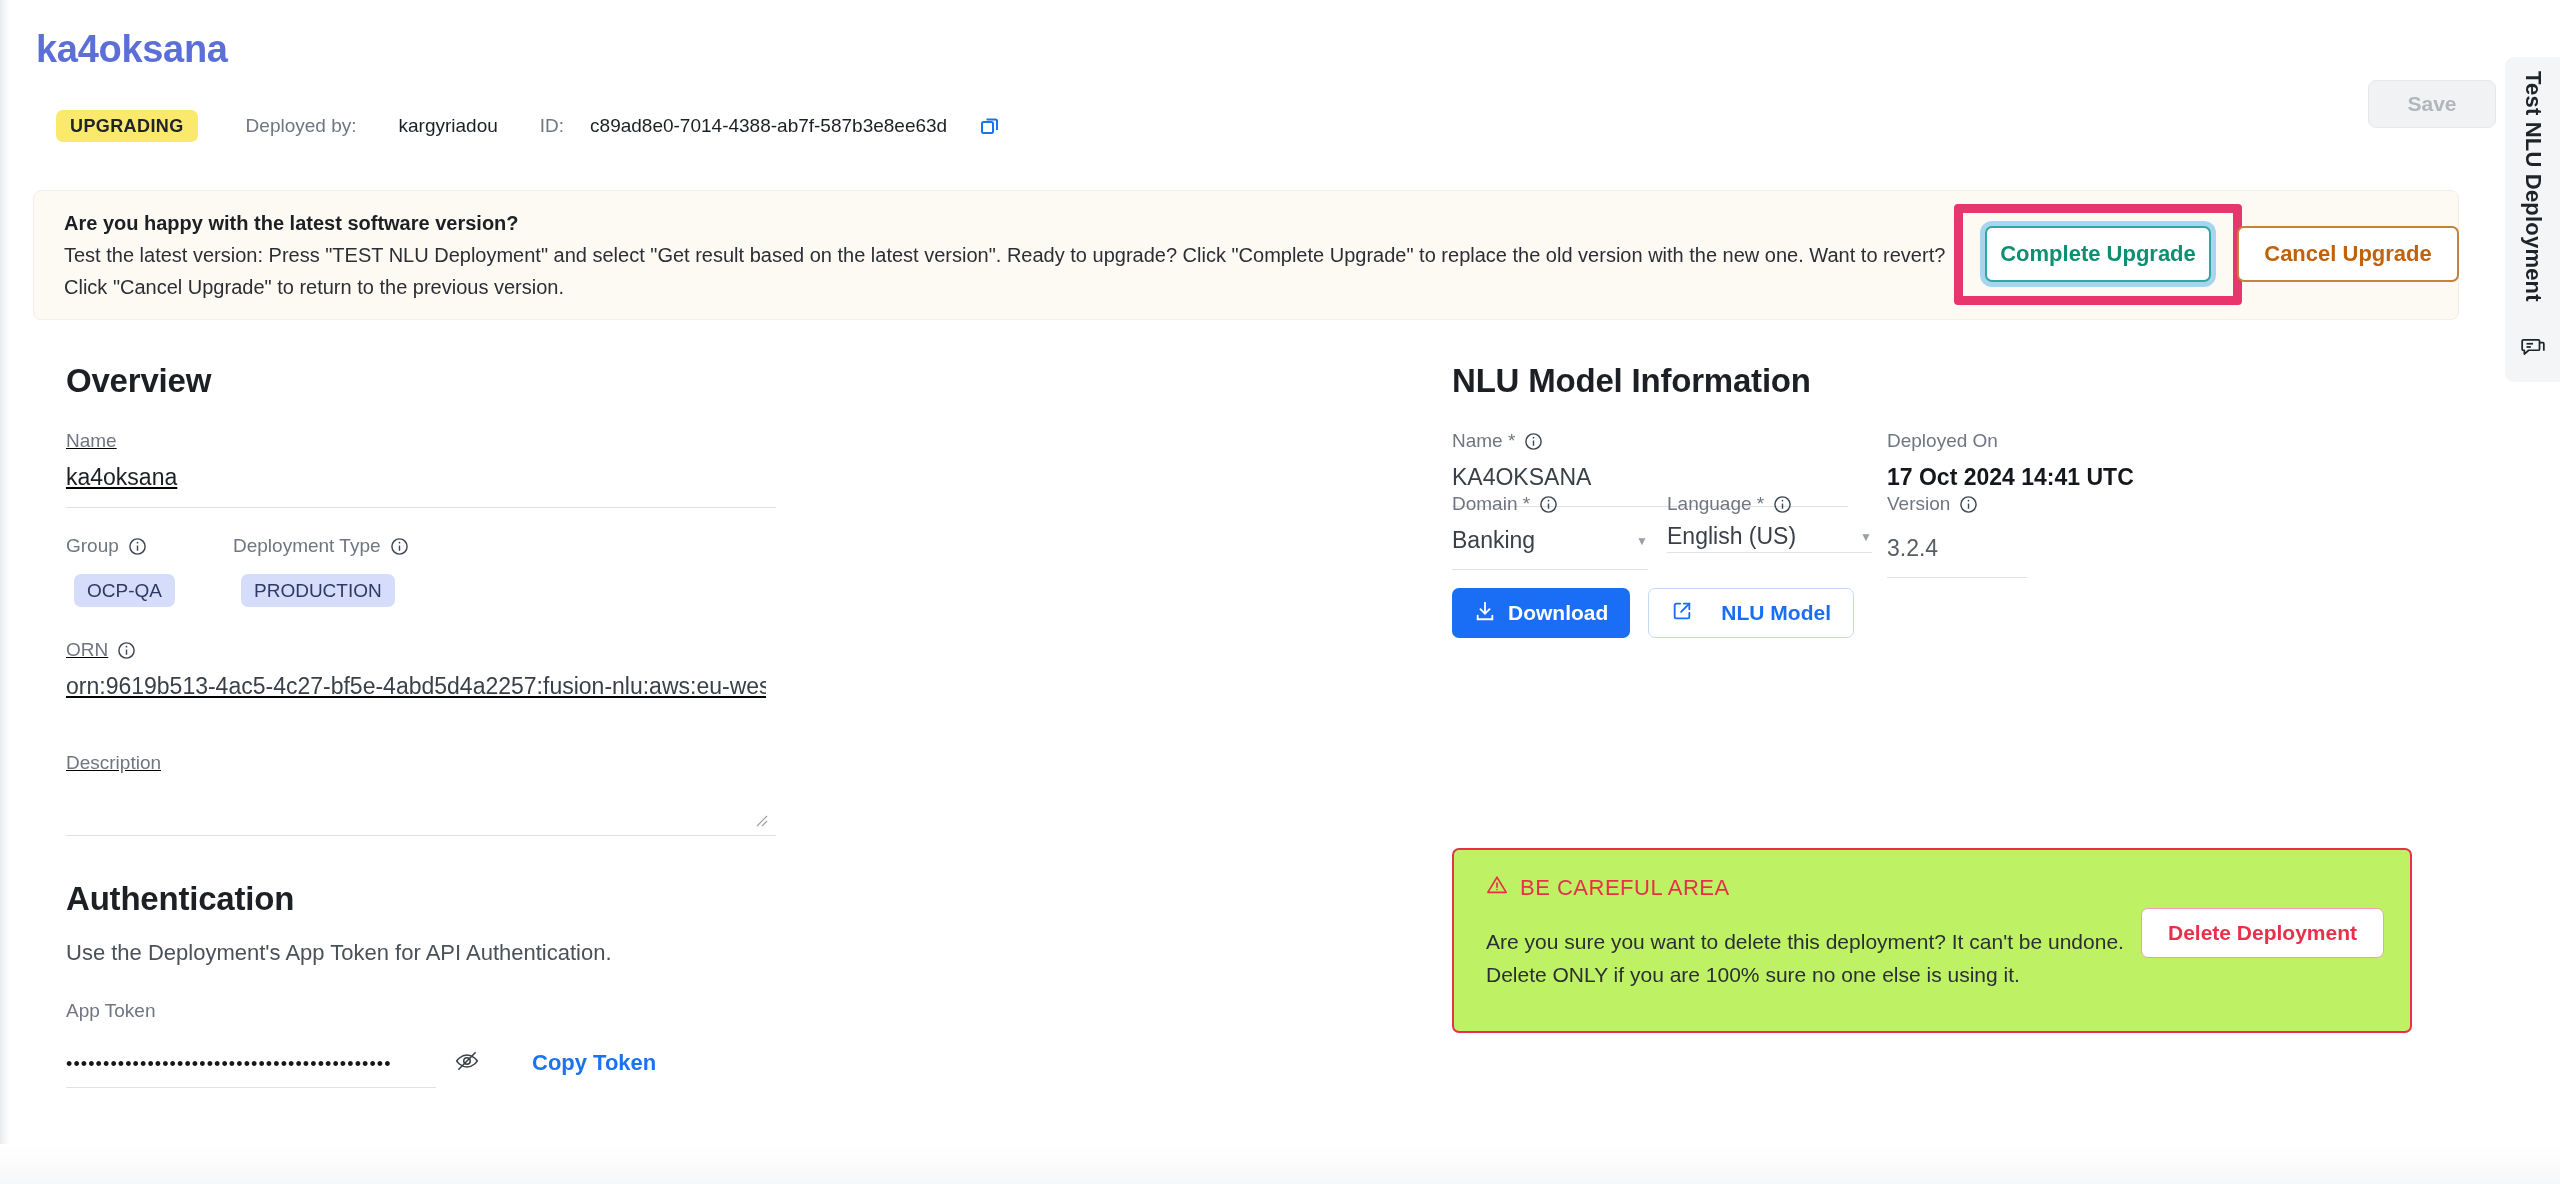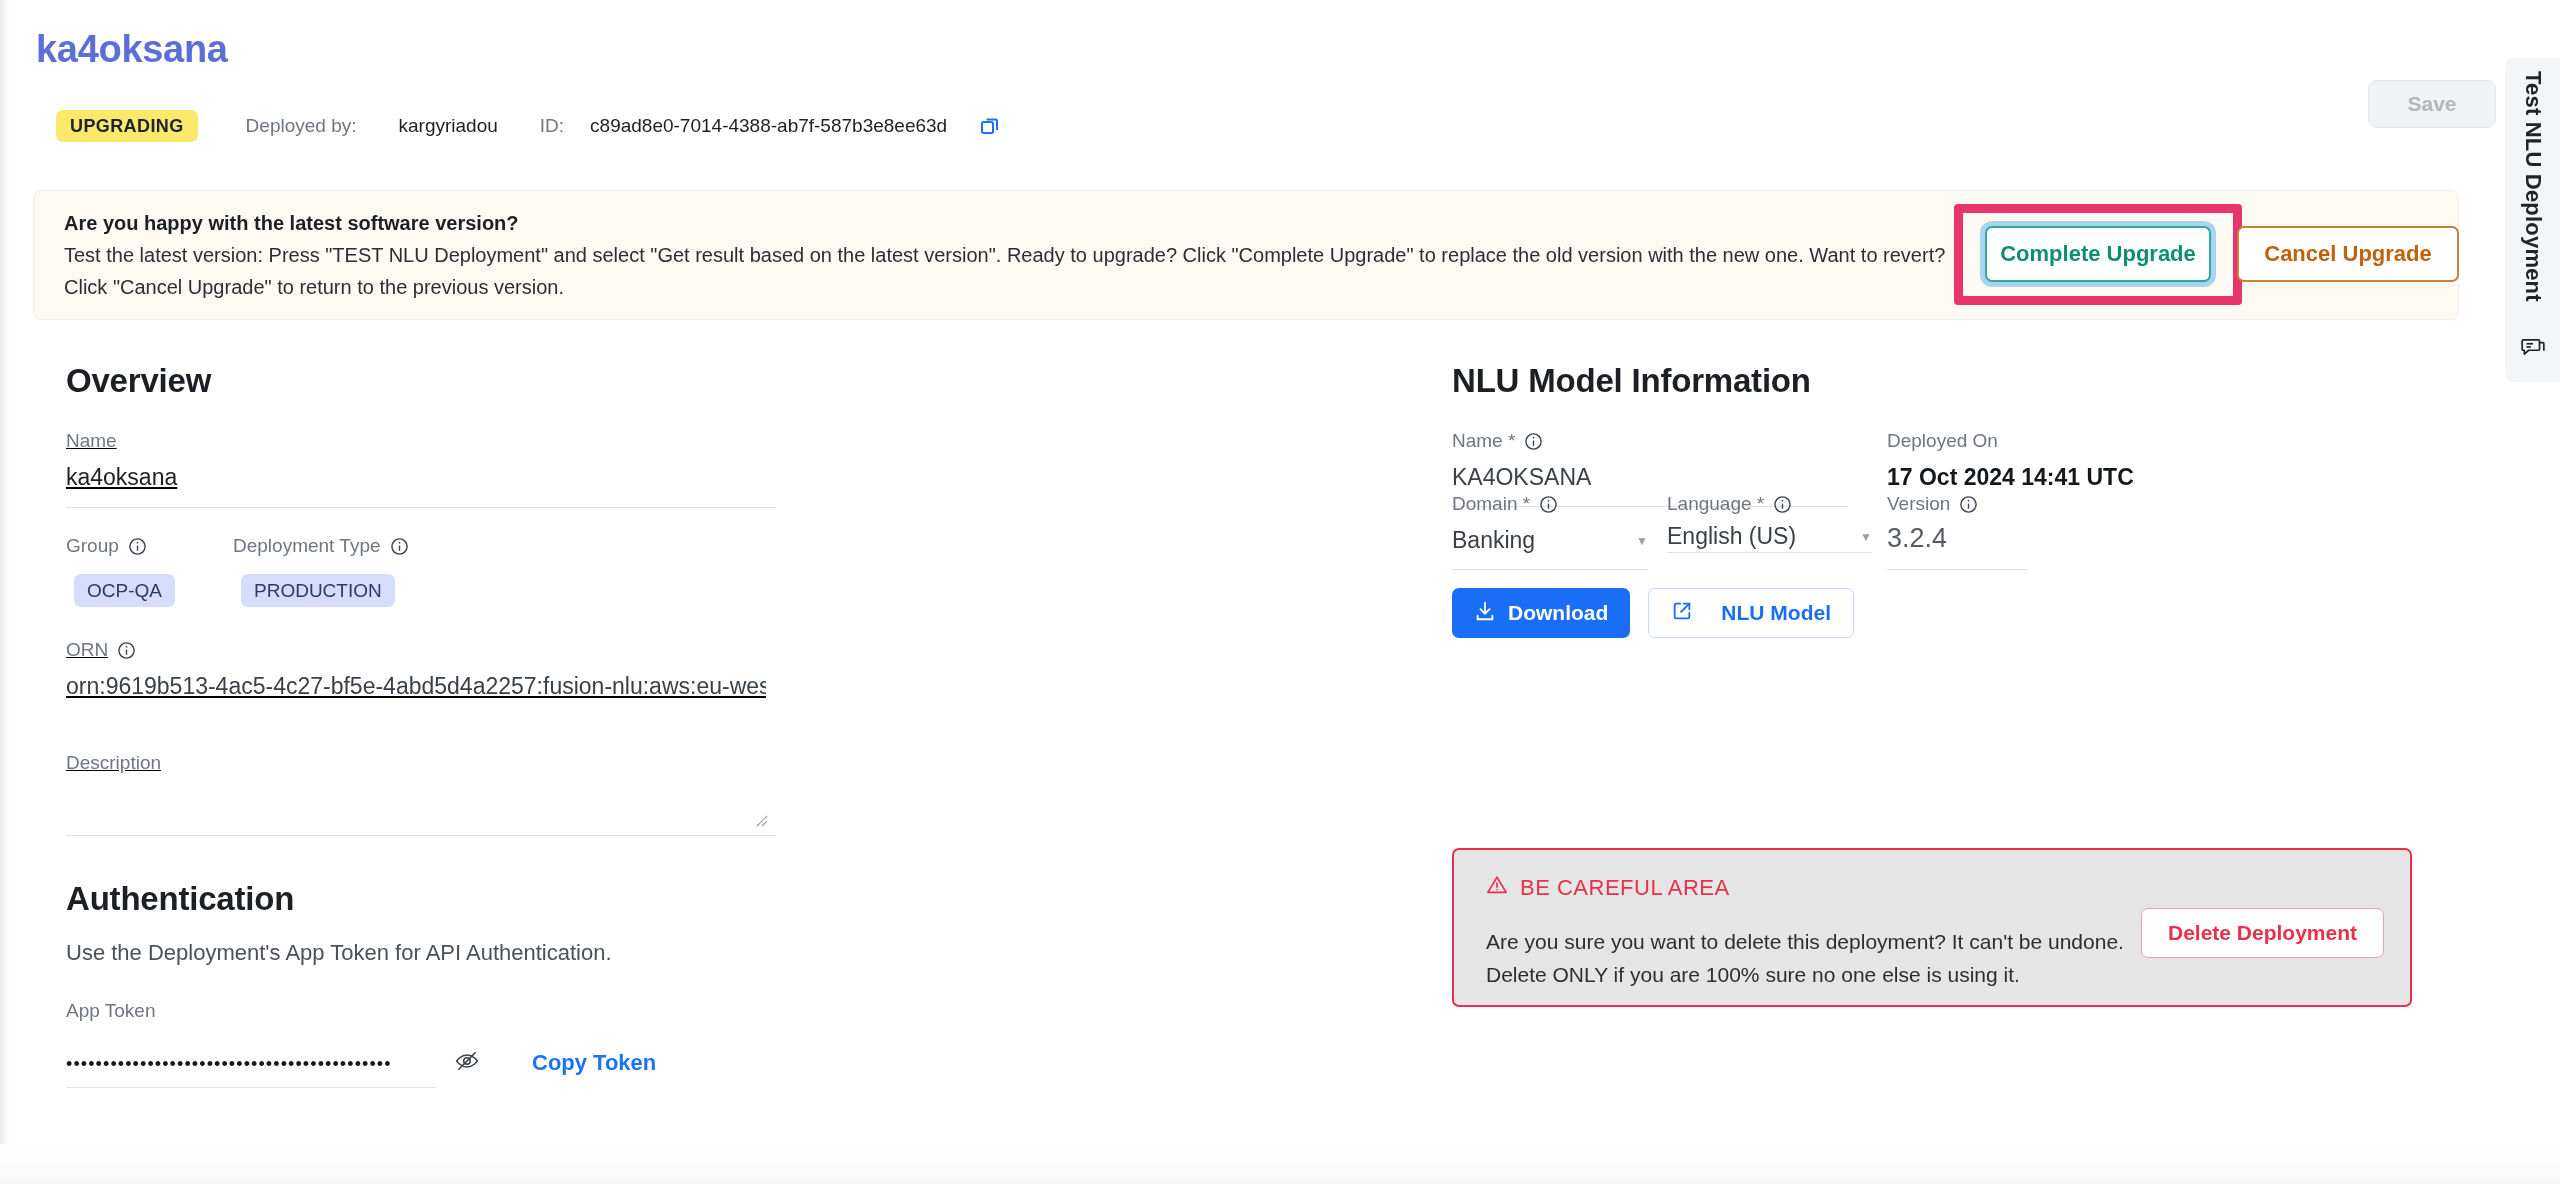--- a/index.html
+++ b/index.html
@@ -123,39 +123,39 @@
   .nlu-name { position: absolute; left: 0; top: 0; width: 396px; }
   .nlu-deployed { position: absolute; left: 435px; top: 0; width: 270px; }
   .nlu-domain { position: absolute; left: 0; top: 63px; width: 196px; }
   .nlu-lang { position: absolute; left: 215px; top: 63px; width: 205px; }
   .nlu-version { position: absolute; left: 435px; top: 63px; width: 140px; }
 
   .sel-row { display: flex; align-items: center; justify-content: space-between; }
   .caret { color: #9aa0a8; font-size: 12px; }
 
   .strong-val { font-size: 23px; color: #14181d; font-weight: 700; margin-top: 12px; }
-  .muted-val { font-size: 27px; color: #565c64; margin-top: 8px; }
+  .muted-val { font-size: 23px; color: #565c64; margin-top: 20px; }
 
   .btn-row { position: absolute; left: 0; top: 158px; display: flex; gap: 18px; }
   .btn-download {
     background: #1a6ef5; color: #ffffff; border: none; border-radius: 7px;
     height: 50px; padding: 0 22px; font-size: 21px; font-weight: 700;
     display: flex; align-items: center; gap: 12px; cursor: pointer;
   }
   .btn-nlumodel {
     background: #ffffff; color: #1a6ef5; border: 1.5px solid #c6d8f8; border-radius: 7px;
     height: 50px; padding: 0 22px; font-size: 21px; font-weight: 700;
     display: flex; align-items: center; gap: 28px; cursor: pointer;
   }
 
   
   .danger {
     position: absolute; left: 1452px; top: 848px;
-    width: 960px; height: 159px;
-    background: #e5e5e5; border: 2px solid #e8304a; border-radius: 7px;
+    width: 960px; height: 185px;
+    background: #bef264; border: 2px solid #e8304a; border-radius: 7px;
   }
   .danger-title {
     position: absolute; left: 32px; top: 24px;
     display: flex; align-items: center; gap: 12px;
     color: #e8304a; font-size: 22px; letter-spacing: 0.5px;
   }
   .danger-text {
     position: absolute; left: 32px; top: 76px; width: 670px;
     font-size: 21px; color: #2b2f35; line-height: 1.55;
   }

